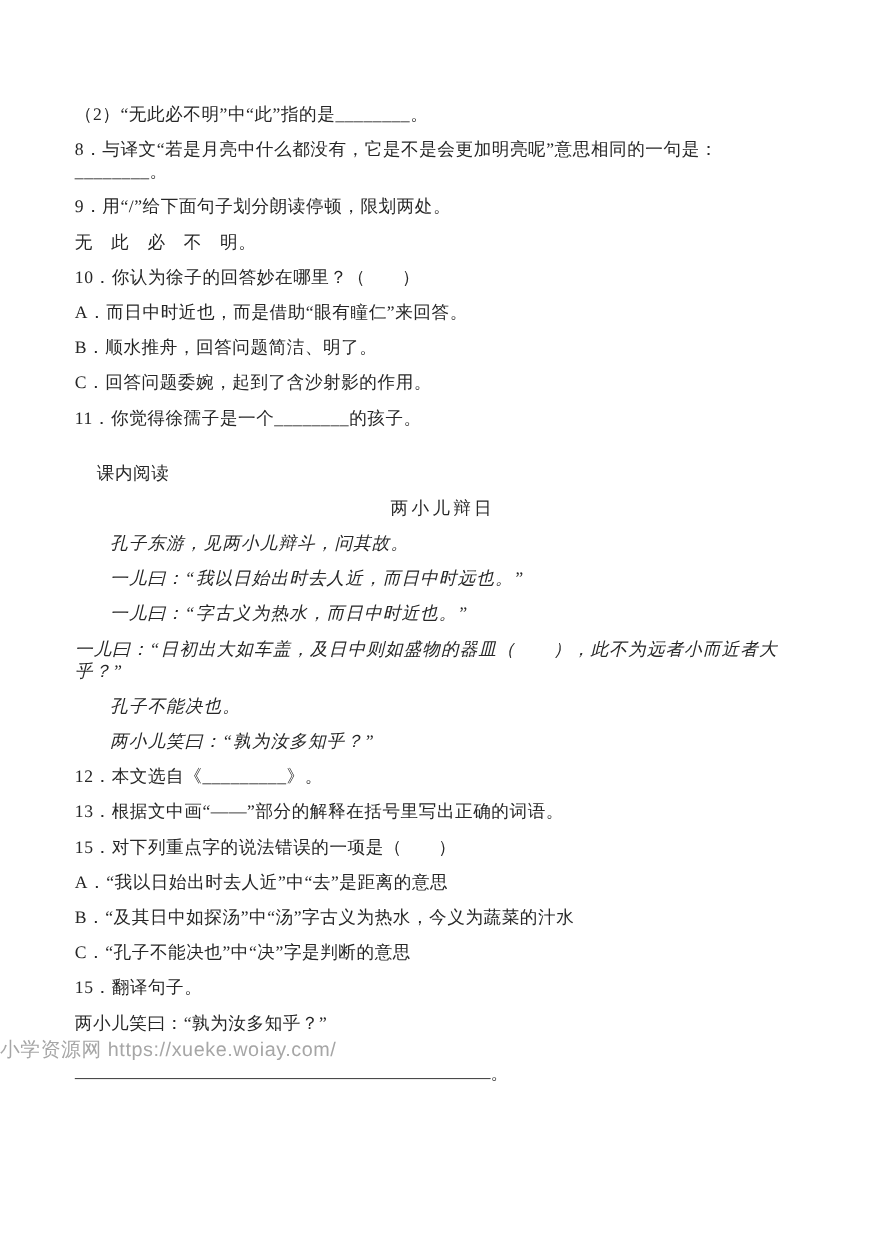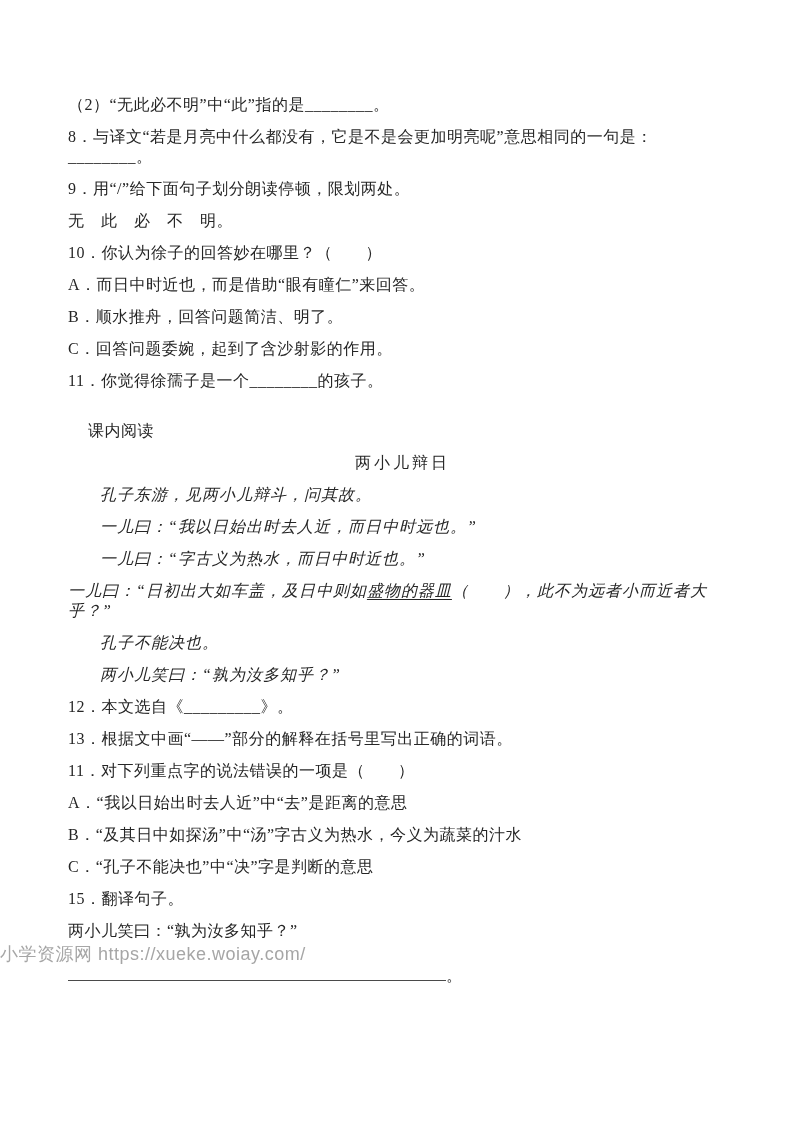--- a/index.html
+++ b/index.html
@@ -38,21 +38,20 @@
   .indent {
     text-indent: 2em;
   }
   .passage-title {
     text-align: center;
     letter-spacing: 3px;
     line-height: 20px;
     margin-bottom: 12px;
   }
   .u {
-    text-decoration: underline;
     text-underline-offset: 3px;
   }
   .answer-row {
     margin-top: 24px;
     margin-bottom: 14px;
     line-height: 20px;
   }
   .answer-line {
     display: inline-block;
     width: 378px;
@@ -93,21 +92,21 @@
 
     <div class="line passage indent">孔子东游，见两小儿辩斗，问其故。</div>
     <div class="line passage indent">一儿曰：“我以日始出时去人近，而日中时远也。”</div>
     <div class="line passage indent">一儿曰：“字古义为热水，而日中时近也。”</div>
     <div class="line passage"><span>一儿曰：“日初出大如车盖，及日中则如</span><span class="u">盛物的器皿</span><span>（　　），此不为远者小而近者大乎？”</span></div>
     <div class="line passage indent">孔子不能决也。</div>
     <div class="line passage indent">两小儿笑曰：“孰为汝多知乎？”</div>
 
     <div class="line">12．本文选自《_________》。</div>
     <div class="line">13．根据文中画“——”部分的解释在括号里写出正确的词语。</div>
-    <div class="line">11．对下列重点字的说法错误的一项是（　　）</div>
+    <div class="line">15．对下列重点字的说法错误的一项是（　　）</div>
     <div class="line">A．“我以日始出时去人近”中“去”是距离的意思</div>
     <div class="line">B．“及其日中如探汤”中“汤”字古义为热水，今义为蔬菜的汁水</div>
     <div class="line">C．“孔子不能决也”中“决”字是判断的意思</div>
     <div class="line">15．翻译句子。</div>
     <div class="line">两小儿笑曰：“孰为汝多知乎？”</div>
 
     <div class="answer-row"><span class="answer-line"></span><span>。</span></div>
 
     <div class="line">16．“两小儿辩斗”对你有什么启发？</div>
 

